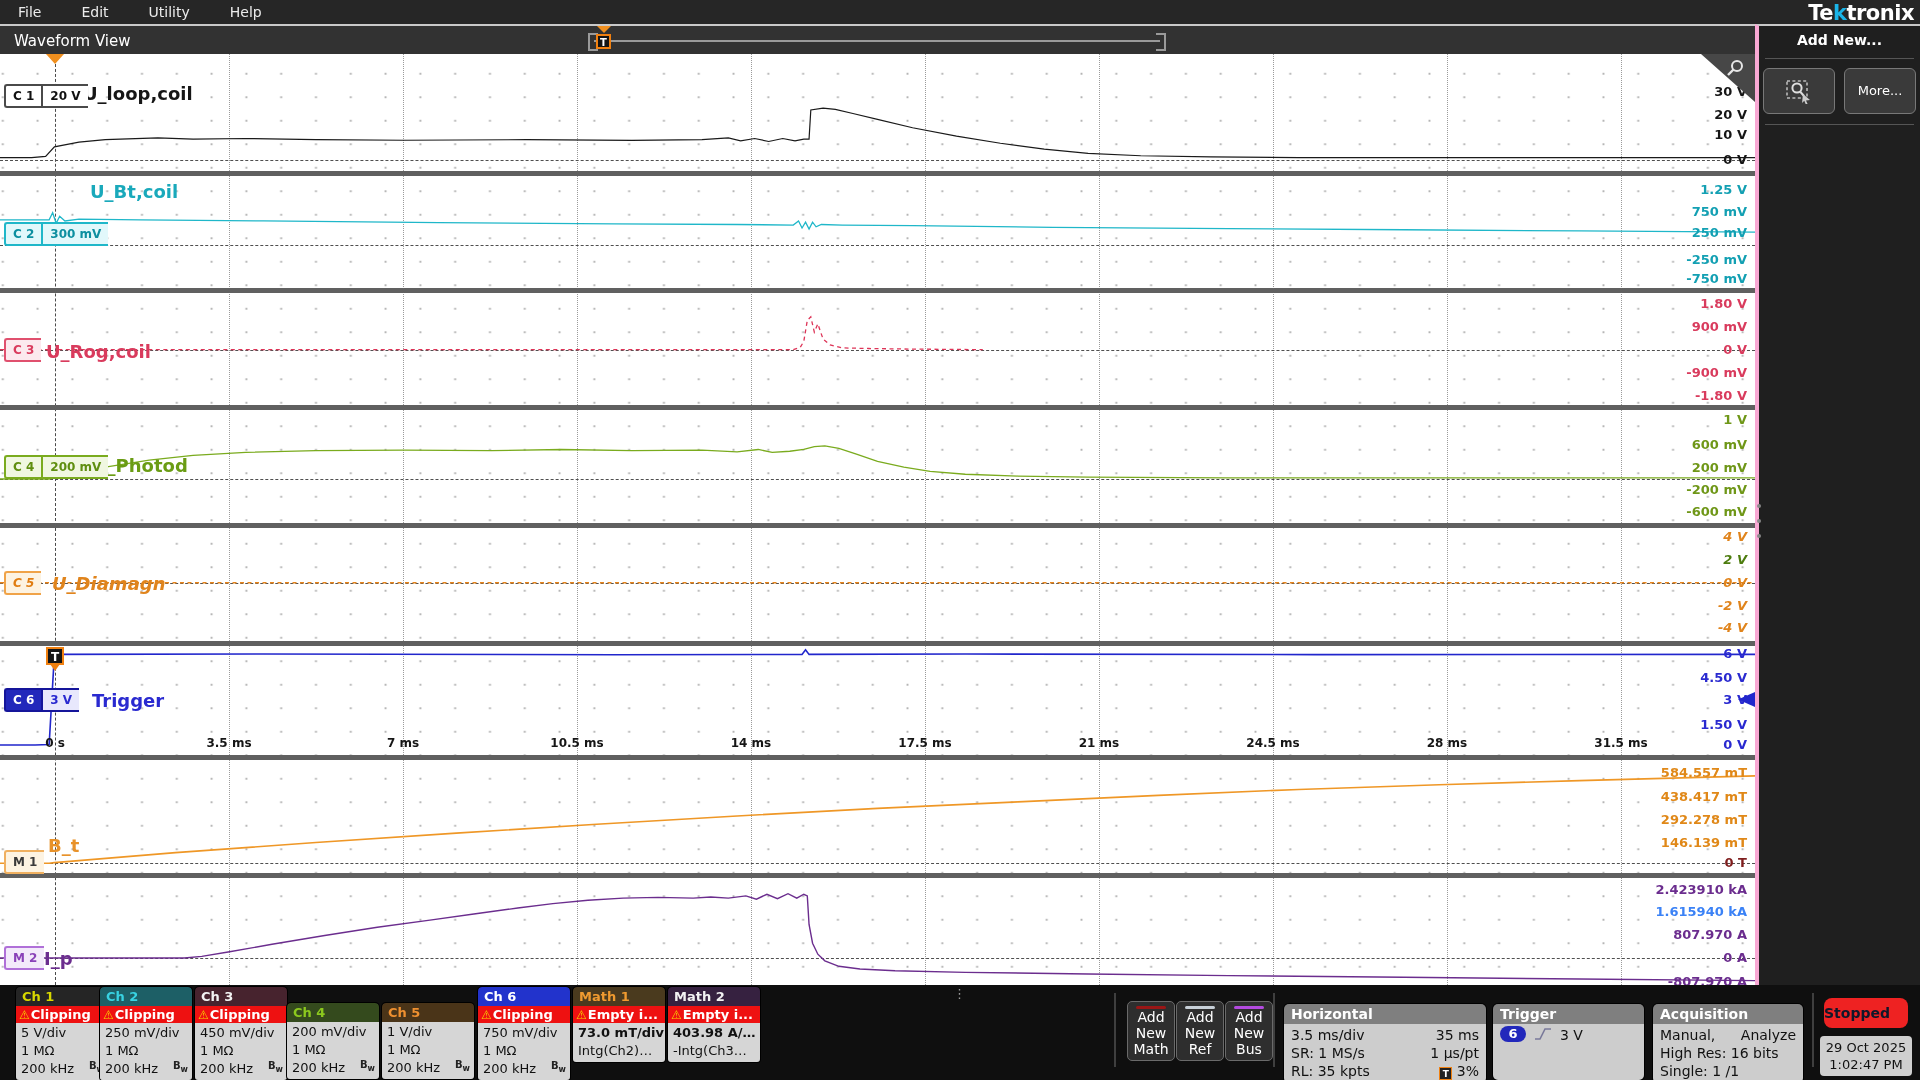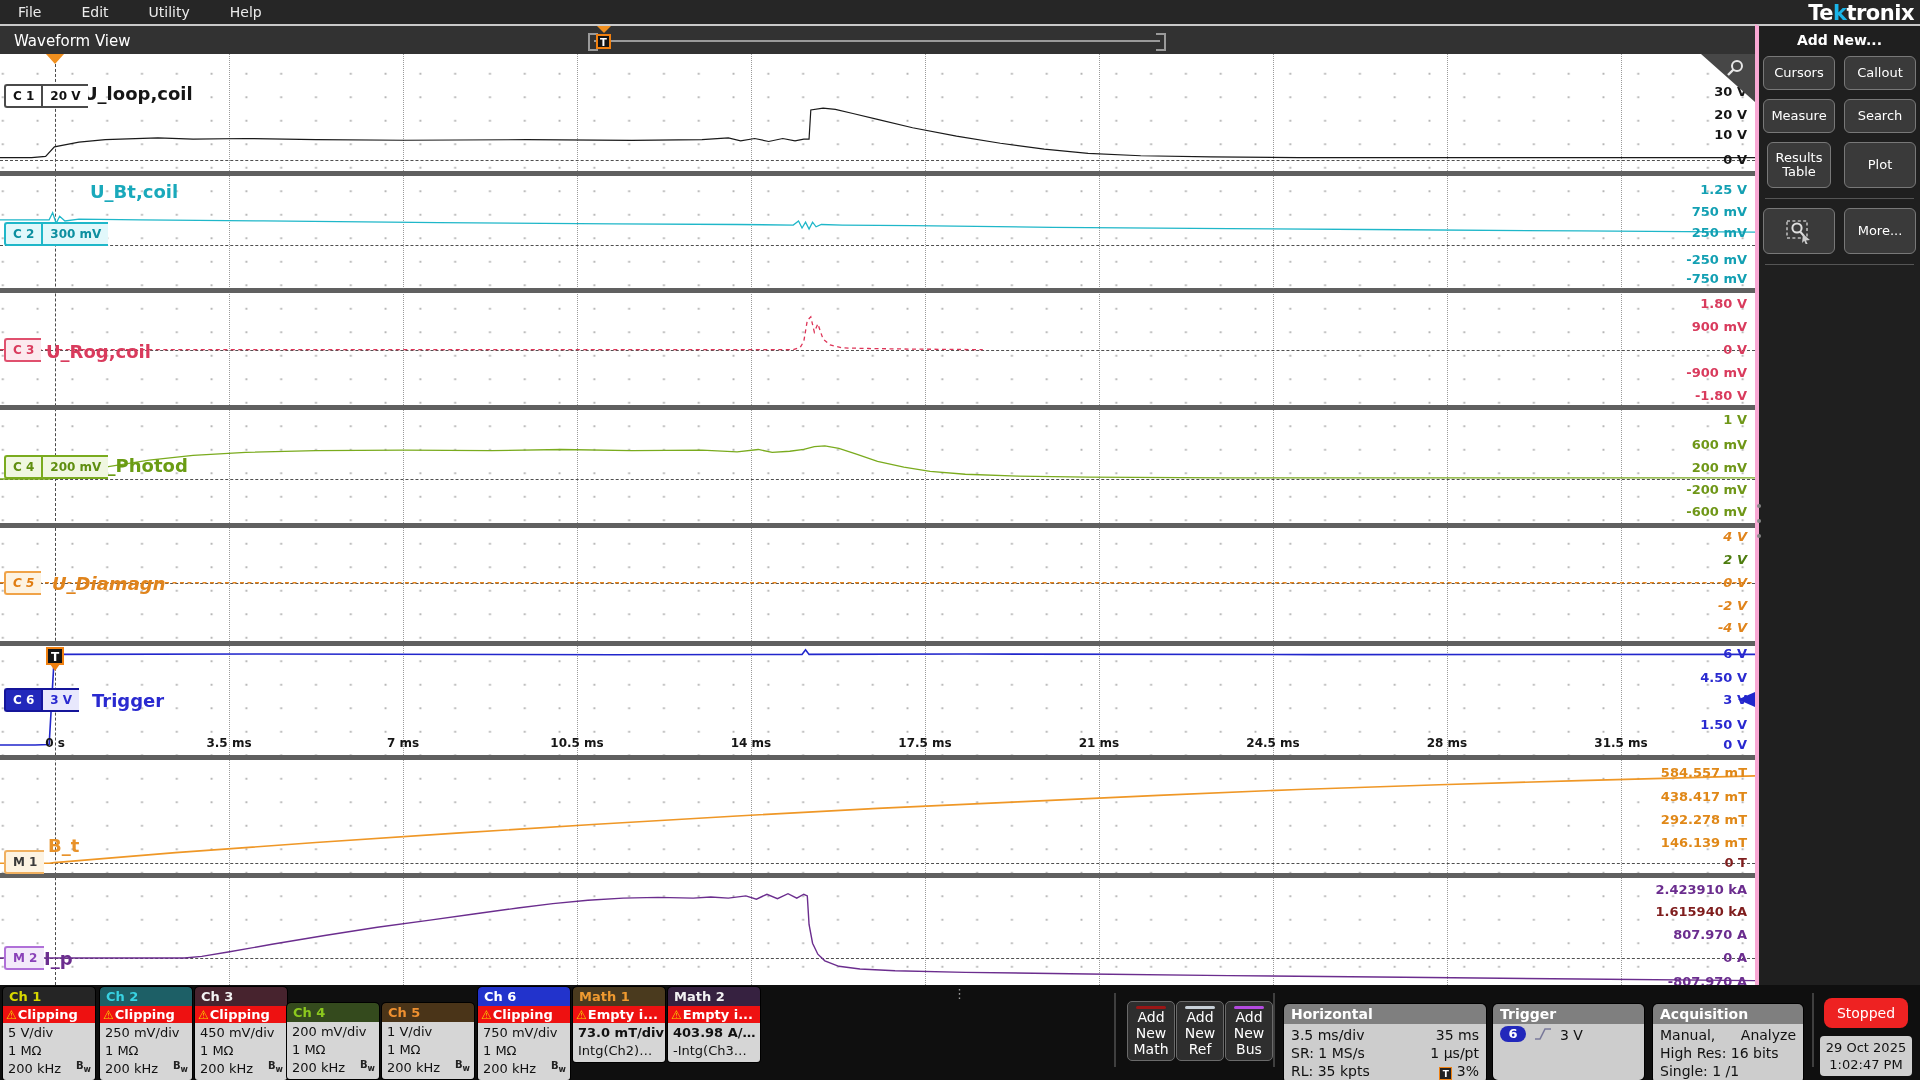--- a/index.html
+++ b/index.html
@@ -85,21 +85,21 @@
   .addbtn .stripe{position:absolute;left:8px;right:8px;top:4px;height:3px;border-radius:2px;}
   .panel{position:absolute;top:19px;border-radius:5px;overflow:hidden;font-size:14px;box-shadow:0 0 0 1px #000;cursor:pointer;}
   .panel .phd{background:#7f7f7f;color:#fff;height:20px;line-height:20px;padding-left:7px;font-weight:bold;}
   .panel .pbd{background:#cdcdcd;color:#111;padding:2px 7px 3px 7px;}
   .panel .prow{display:flex;justify-content:space-between;height:18px;line-height:18px;gap:10px;white-space:nowrap;}
   .pill{display:inline-block;background:#2228bb;color:#fff;border-radius:9px;width:26px;text-align:center;
         font-weight:bold;height:16px;line-height:16px;font-size:13px;vertical-align:1px;}
   .tflag{display:inline-block;width:13px;height:13px;background:#222;border:1px solid #f08010;color:#fff;
          font-size:9px;font-weight:bold;text-align:center;line-height:12px;box-sizing:border-box;vertical-align:-1px;}
   #stopped{position:absolute;left:1824px;top:13px;width:84px;height:30px;background:#ee2222;border-radius:8px;
-           color:#ffffff;font-weight:normal;font-size:14px;text-align:center;line-height:30px;cursor:pointer;}
+           color:#0f172a;font-weight:bold;font-size:14px;text-align:left;line-height:30px;cursor:pointer;}
   #datetime{position:absolute;left:1820px;top:51px;width:92px;background:#cfcfcf;border-radius:4px;color:#111;
             font-size:13px;text-align:center;padding:3px 0;line-height:17px;}
 </style>
 </head>
 <body>
 
 <div id="menubar">
   <span class="mitem">File</span>
   <span class="mitem">Edit</span>
   <span class="mitem">Utility</span>
@@ -258,21 +258,21 @@
         <span class="tip" style="background: rgb(240, 176, 96);"></span>
       </div>
     </div>
     <div class="sep" style="top: 701px;"></div>
     <div class="lane" style="top: 821px; height: 110px;">
       <div class="zeroline" style="top: 75.5%;"></div>
       <svg viewBox="0 0 1000 100" preserveAspectRatio="none" class="trace">
         <polyline points="0,75.5 105,75.5 115,74 130,70 155,63 185,55 215,47.5 245,41 270,35.5 295,30 315,26 335,23 355,21 375,20.3 395,21 405,20 415,21 425,19 431,22 437,17.5 443,21.5 449,17 454,21 458,17.5 460,19 461,45 463,62 466,72 470,78 478,83 490,85.5 510,87 550,88.5 620,90 700,91.5 800,93 900,94.5 1000,96" fill="none" stroke="#6b2d8e" stroke-width="1.4" vector-effect="non-scaling-stroke"></polyline>
       </svg>
       <div class="scalelab" style="top: calc(13.6% - 8px); color: rgb(107, 45, 142);">2.423910 kA</div>
-      <div class="scalelab" style="top: calc(33.6% - 8px); color: #7f1d1d;">1.615940 kA</div>
+      <div class="scalelab" style="top: calc(33.6% - 8px); color: #3b82f6;">1.615940 kA</div>
       <div class="scalelab" style="top: calc(54.5% - 8px); color: rgb(107, 45, 142);">807.970 A</div>
       <div class="scalelab" style="top: calc(75.5% - 8px); color: rgb(107, 45, 142);">0 A</div>
       <div class="scalelab" style="top: calc(97% - 8px); color: rgb(107, 45, 142);">-807.970 A</div>
       <div class="lanename" style="left: 44px; top: 66%; color: rgb(107, 45, 142);">I_p</div>
       <div class="wavebadge" style="top: calc(75% - 12px);">
         <span class="cell first" style="border-color: rgb(176, 112, 216); background: rgb(243, 234, 250); color: rgb(138, 66, 184);">M 2</span>
         <span class="tip" style="background: rgb(176, 112, 216);"></span>
       </div>
     </div>
     <div class="sep" style="top: 819px;"></div>
@@ -282,28 +282,20 @@
     <div id="cornerzoom">
       <svg width="26" height="24" viewBox="0 0 26 24">
         <circle cx="14" cy="8" r="5" fill="none" stroke="#e6e6e6" stroke-width="2"></circle>
         <line x1="10.5" y1="11.5" x2="5" y2="17" stroke="#e6e6e6" stroke-width="2.4"></line>
       </svg>
     </div>
   </div>
 
 <div id="sidebar">
   <div class="sbtitle">Add New...</div>
-  <div id="sbgrid">
-    <div class="sbtn">Cursors</div>
-    <div class="sbtn">Callout</div>
-    <div class="sbtn">Measure</div>
-    <div class="sbtn">Search</div>
-    <div class="sbtn tall" style="width:62px;justify-self:center;">Results Table</div>
-    <div class="sbtn tall">Plot</div>
-  </div>
   <div class="sbdiv"></div>
   <div id="sbgrid2" style="display:grid;grid-template-columns:72px 72px;gap:9px;justify-content:center;">
     <div class="sbtn tall">
       <svg width="28" height="26" viewBox="0 0 28 26">
         <rect x="2" y="3" width="20" height="17" fill="none" stroke="#bbb" stroke-width="1.6" stroke-dasharray="3 2.4"></rect>
         <circle cx="12" cy="10" r="4.6" fill="none" stroke="#ddd" stroke-width="2"></circle>
         <line x1="15" y1="13.5" x2="19" y2="18" stroke="#ddd" stroke-width="2"></line>
         <path d="M18 16 L25 22 L21 22.6 L22.6 26 L20.6 26 L19.3 22.8 L17 25 Z" fill="#ccc"></path>
       </svg>
     </div>
@@ -368,21 +360,21 @@
           <span>Single: 1 /1</span>
         </div>
     </div>
   </div>
 
   <div id="stopped">Stopped</div>
   <div id="datetime">
     <div>29 Oct 2025</div>
     <div>1:02:47 PM</div>
   </div>
-<div class="chbadge" style="left: 3px; top: 2px;">
+<div class="chbadge" style="left: 16px; top: 2px;">
       <div class="hd" style="background: rgb(37, 37, 37); color: rgb(216, 216, 0);">Ch 1</div>
       <div class="clip"><span class="warn">⚠</span><span>Clipping</span></div>
       <div class="bd">
         <div class="row">5 V/div</div>
         <div class="row">1 MΩ</div>
         <div class="row">200 kHz<span class="bw">B<sub>w</sub></span></div>
       </div>
     </div>
     <div class="chbadge" style="left: 100px; top: 2px;">
       <div class="hd" style="background: rgb(29, 95, 102); color: rgb(56, 210, 226);">Ch 2</div>

